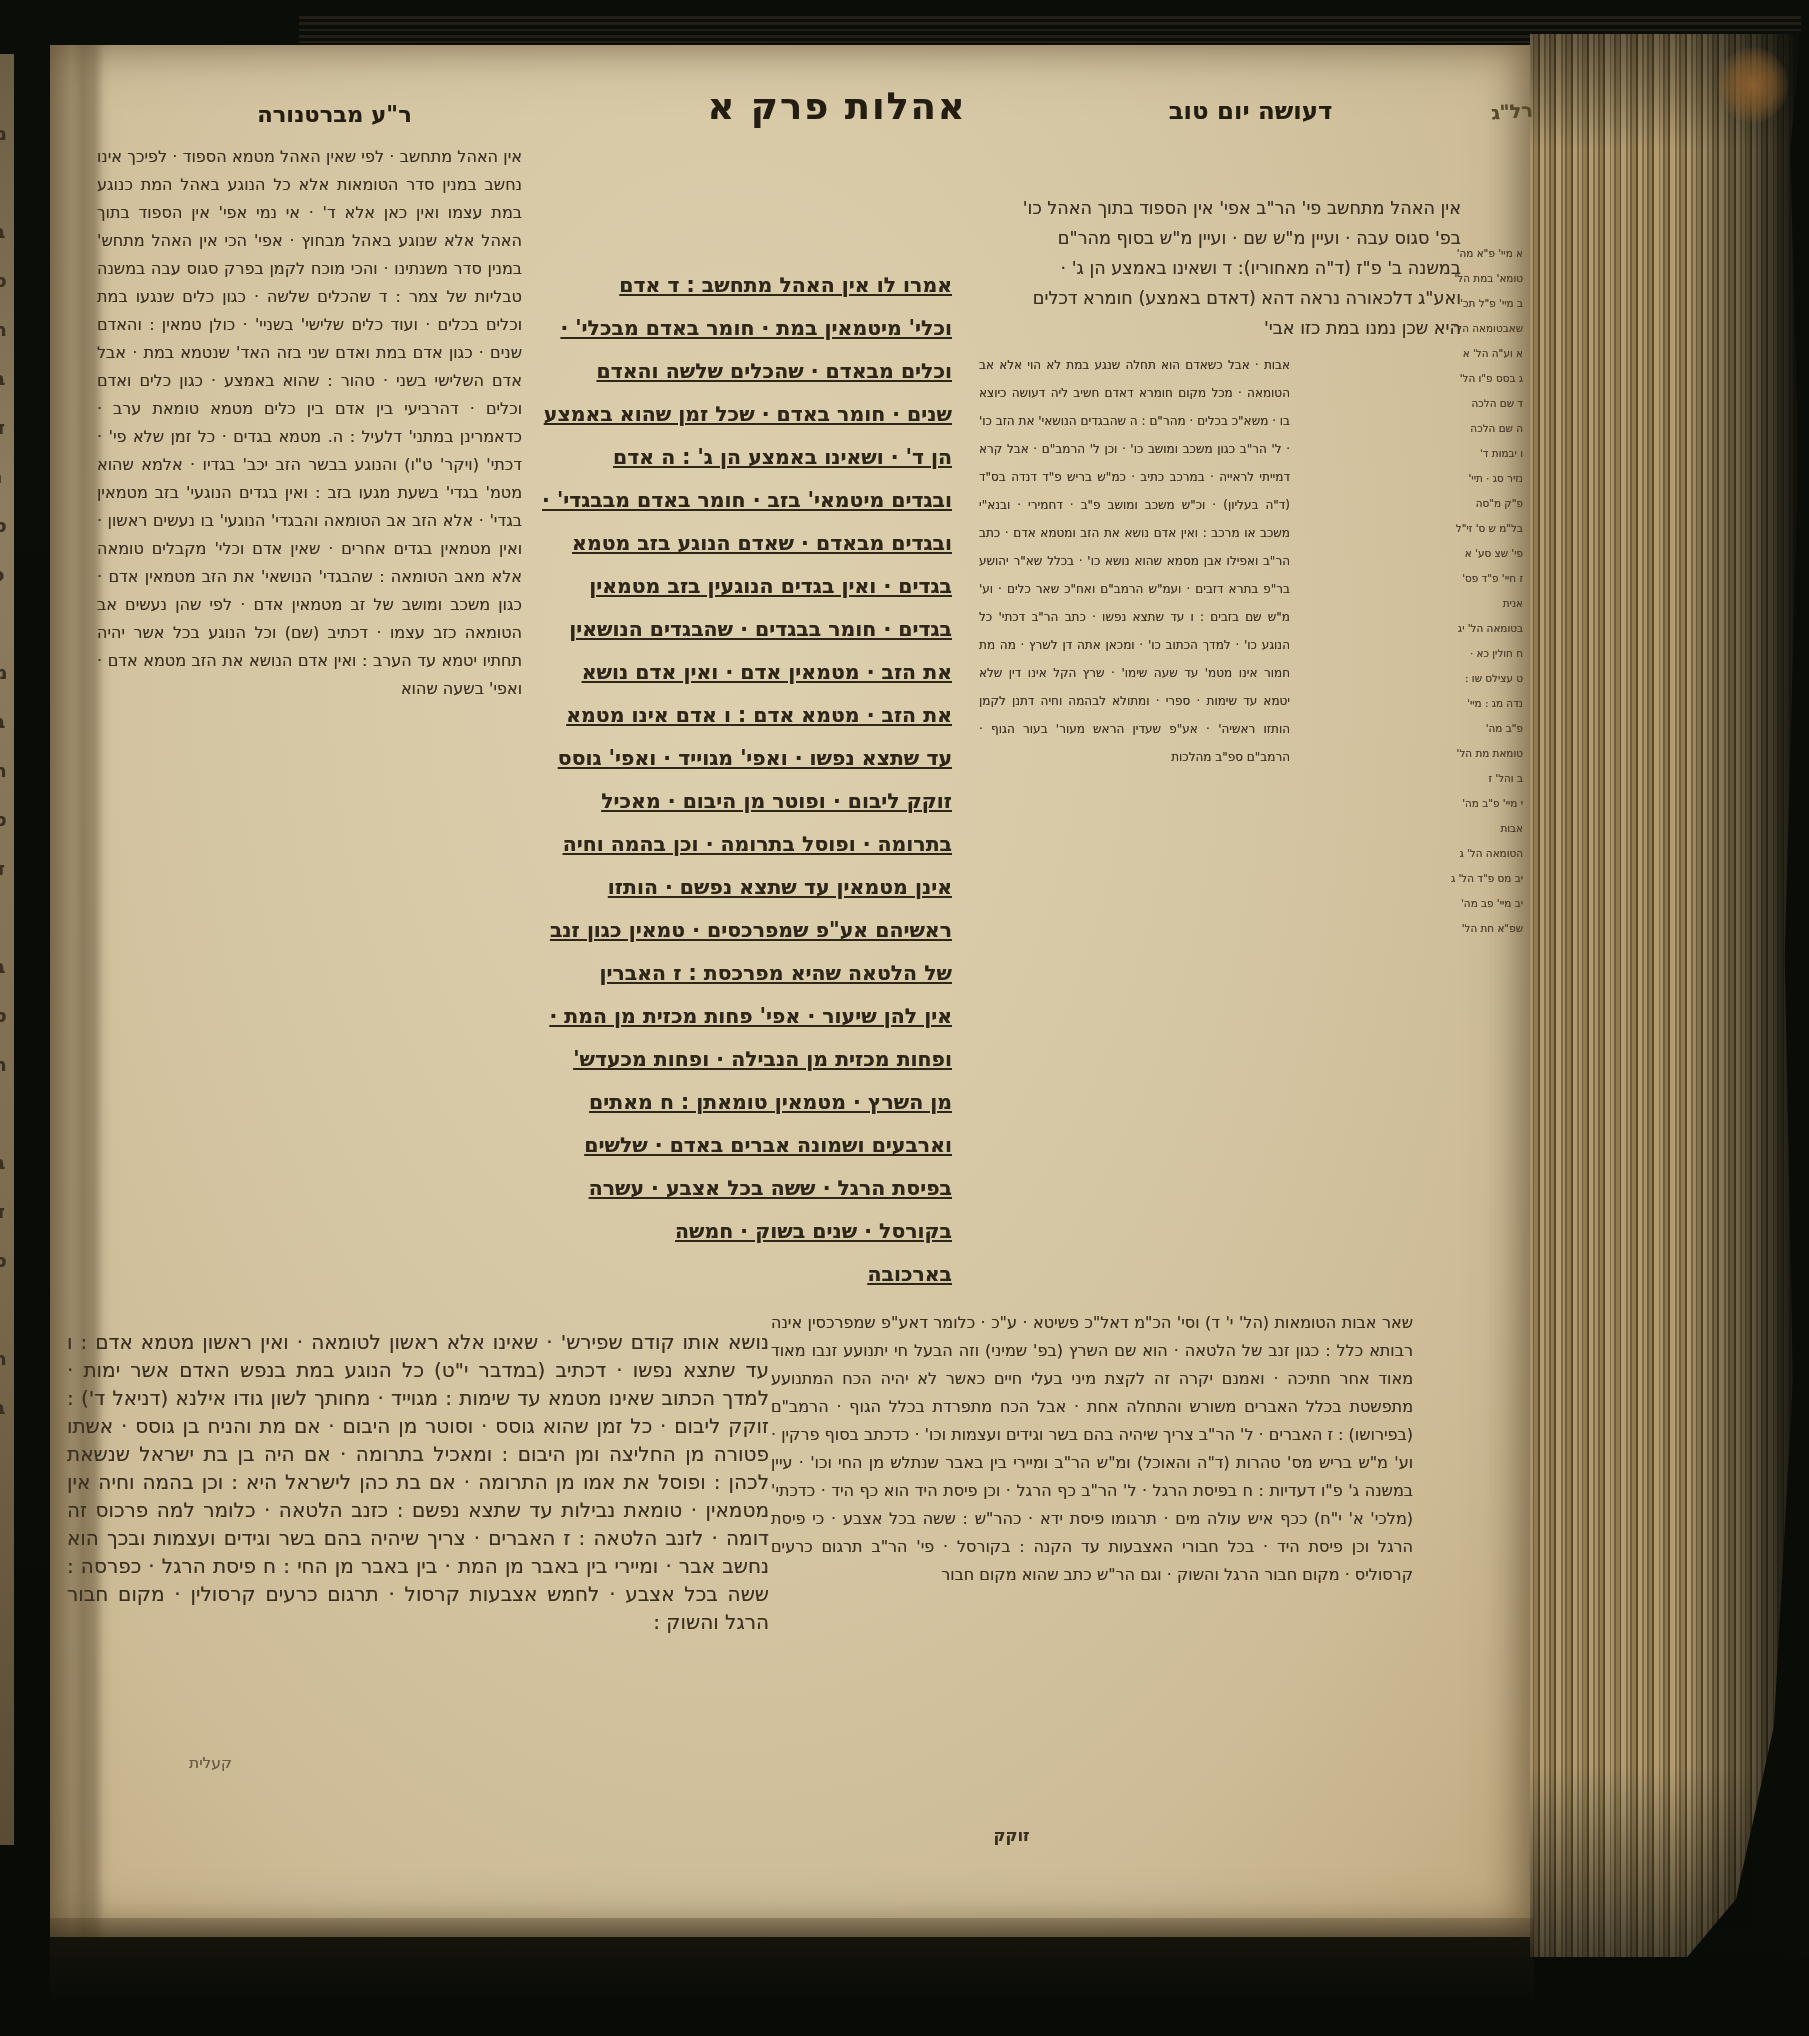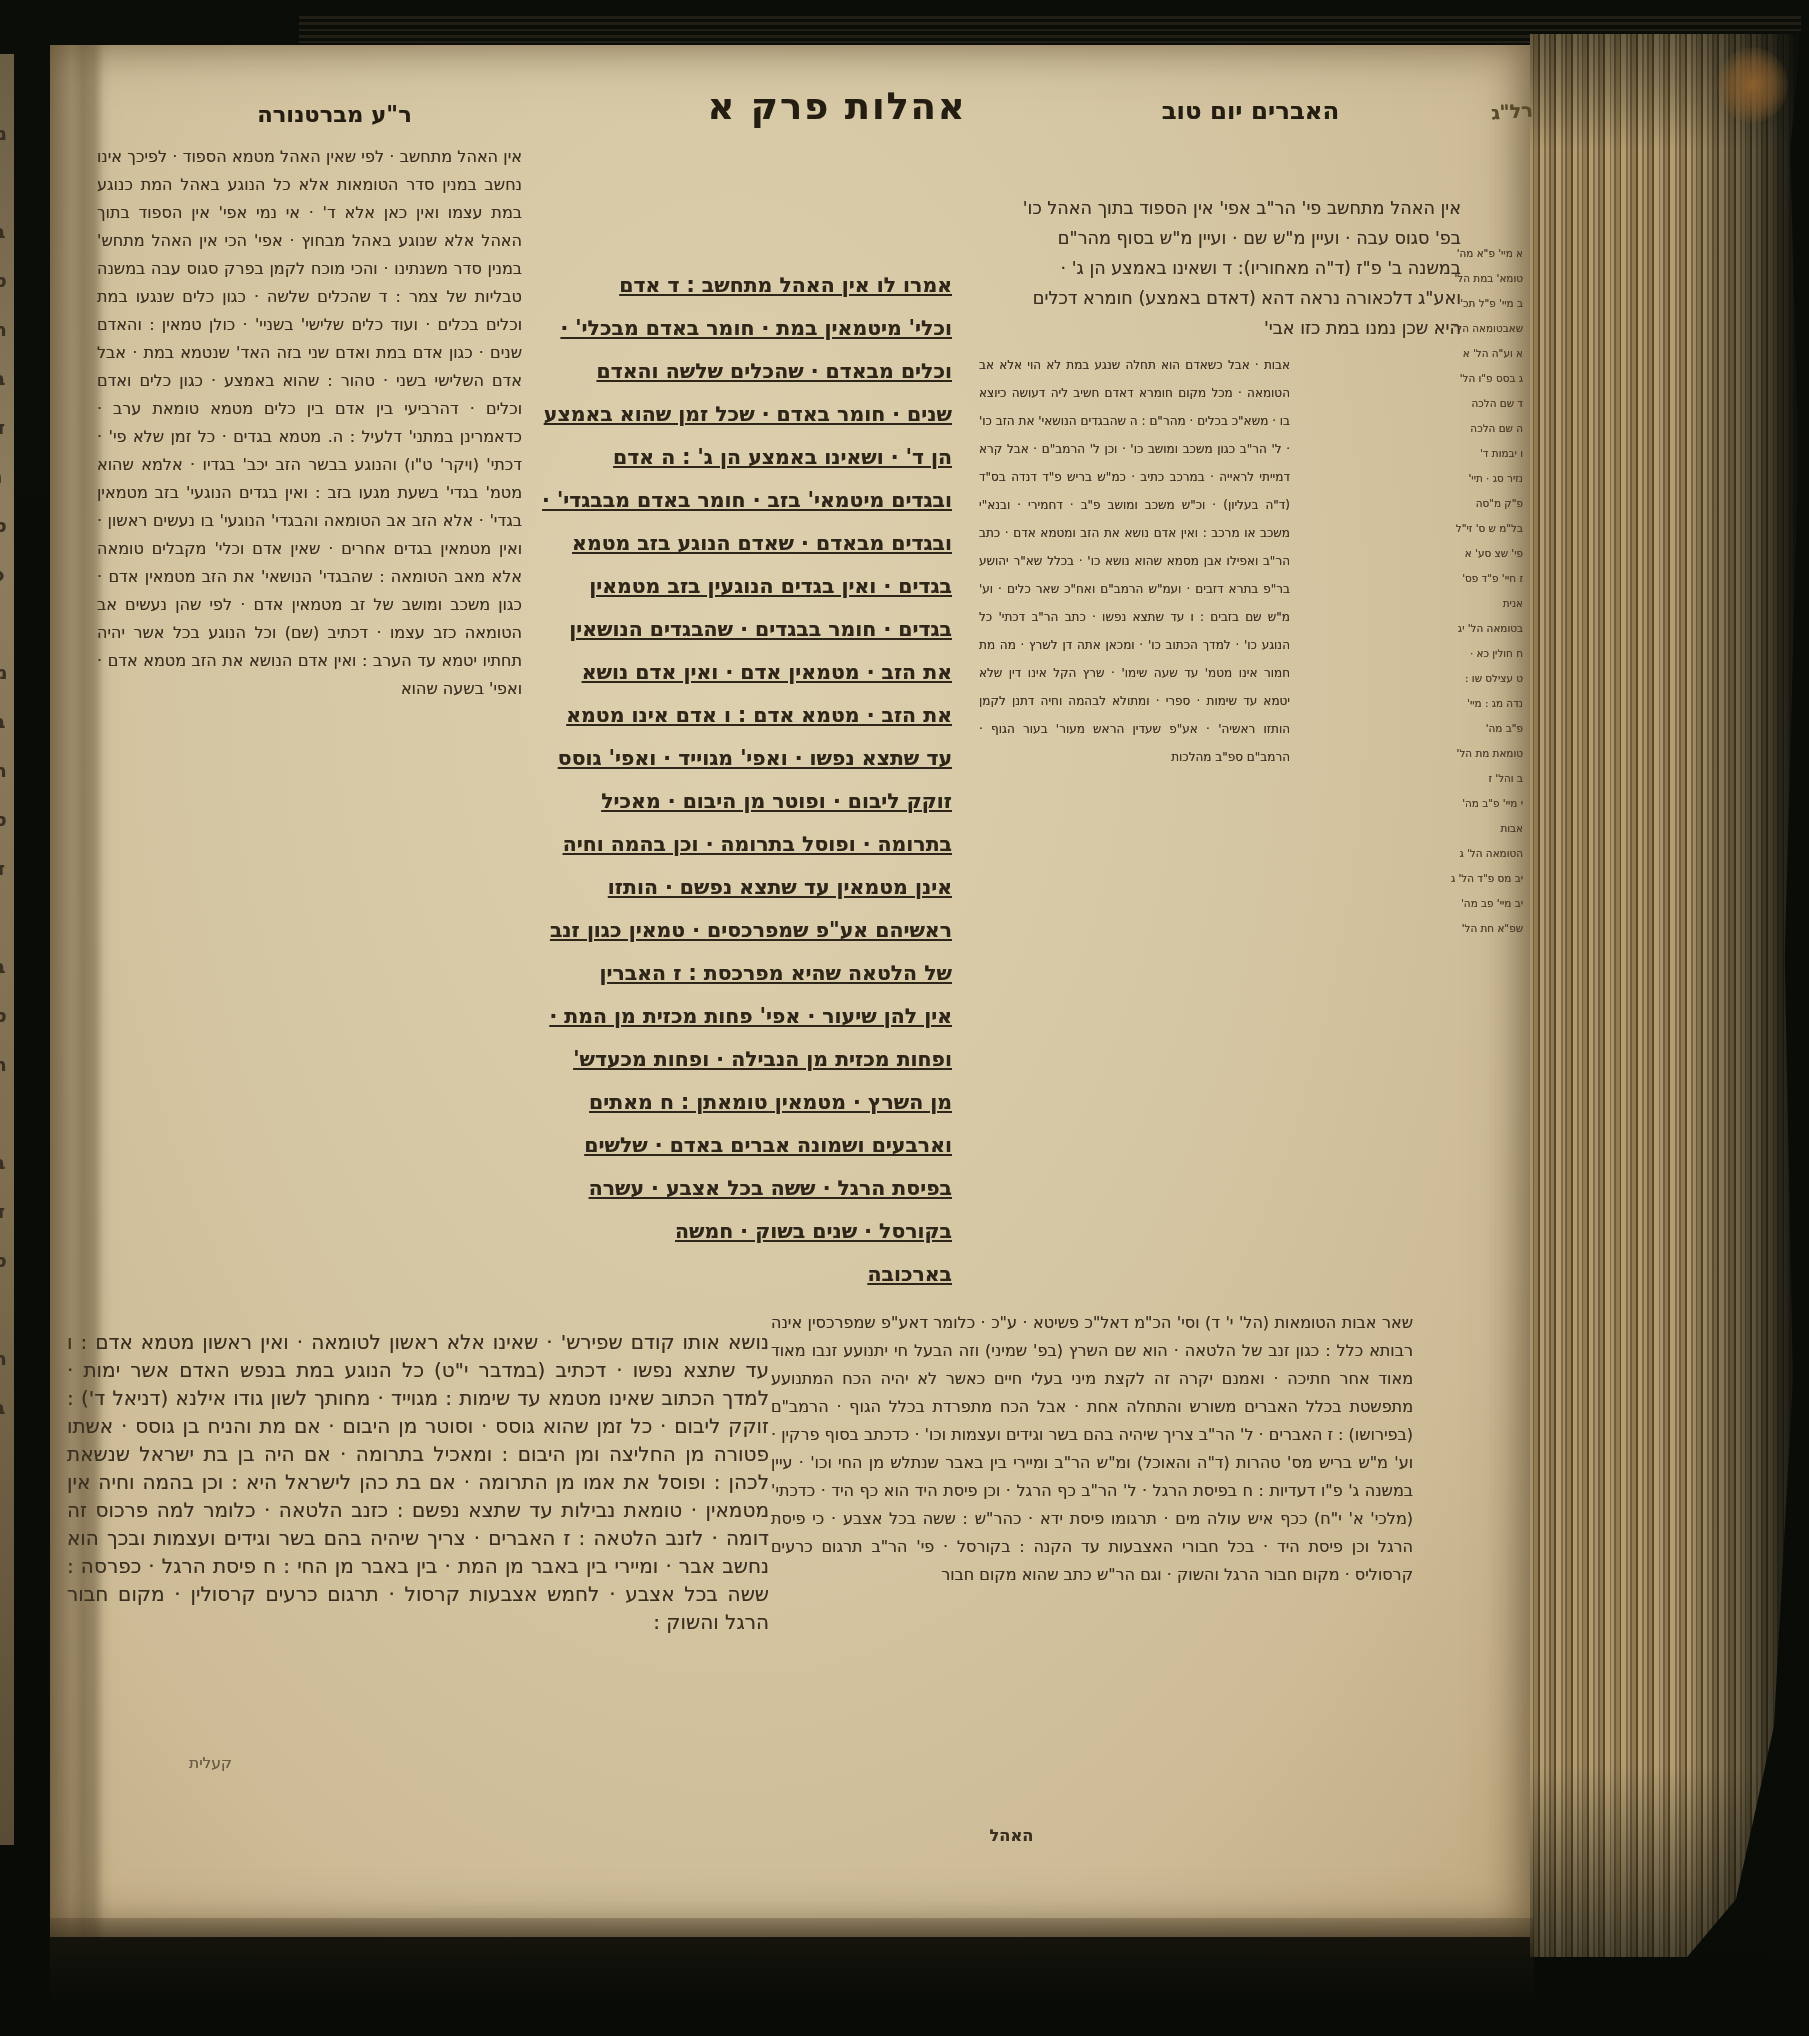--- a/index.html
+++ b/index.html
@@ -91,21 +91,21 @@
 ס
 ו
 ה
 ב</div>
   <div class="abs fore-edge"></div>
   <div class="abs fore-edge-shade"></div>
   <div class="abs foxing"></div>
   <div class="abs bottom-shade"></div>
 
   <div class="abs txt folio">רל"ג</div>
-  <div class="abs txt hdr h-right">האברים יום טוב</div>
+  <div class="abs txt hdr h-right">דעושה יום טוב</div>
   <div class="abs txt hdr h-center">אהלות פרק א</div>
   <div class="abs txt hdr h-left">ר"ע מברטנורה</div>
 
   <div class="abs txt block pre tos-intro">אין האהל מתחשב פי' הר"ב אפי' אין הספוד בתוך האהל כו'
 בפ' סגוס עבה · ועיין מ"ש שם · ועיין מ"ש בסוף מהר"ם
 במשנה ב' פ"ז (ד"ה מאחוריו): ד ושאינו באמצע הן ג' ·
 ואע"ג דלכאורה נראה דהא (דאדם באמצע) חומרא דכלים
 היא שכן נמנו במת כזו אבי'</div>
   <div class="abs txt block tos-col">אבות · אבל כשאדם הוא תחלה שנגע במת לא הוי אלא אב הטומאה · מכל מקום חומרא דאדם חשיב ליה דעושה כיוצא בו · משא"כ בכלים · מהר"ם : ה שהבגדים הנושאי' את הזב כו' · ל' הר"ב כגון משכב ומושב כו' · וכן ל' הרמב"ם · אבל קרא דמייתי לראייה · במרכב כתיב · כמ"ש בריש פ"ד דנדה בס"ד (ד"ה בעליון) · וכ"ש משכב ומושב פ"ב · דחמירי · ובנא"י משכב או מרכב : ואין אדם נושא את הזב ומטמא אדם · כתב הר"ב ואפילו אבן מסמא שהוא נושא כו' · בכלל שא"ר יהושע בר"פ בתרא דזבים · ועמ"ש הרמב"ם ואח"כ שאר כלים · וע' מ"ש שם בזבים : ו עד שתצא נפשו · כתב הר"ב דכתי' כל הנוגע כו' · למדך הכתוב כו' · ומכאן אתה דן לשרץ · מה מת חמור אינו מטמ' עד שעה שימו' · שרץ הקל אינו דין שלא יטמא עד שימות · ספרי · ומתולא לבהמה וחיה דתנן לקמן הותזו ראשיה' · אע"פ שעדין הראש מעור' בעור הגוף · הרמב"ם ספ"ב מהלכות</div>
 
@@ -161,17 +161,17 @@
 וארבעים ושמונה אברים באדם · שלשים
 בפיסת הרגל · ששה בכל אצבע · עשרה
 בקורסל · שנים בשוק · חמשה
 בארכובה</div>
 
   <div class="abs txt block bart-col">אין האהל מתחשב · לפי שאין האהל מטמא הספוד · לפיכך אינו נחשב במנין סדר הטומאות אלא כל הנוגע באהל המת כנוגע במת עצמו ואין כאן אלא ד' · אי נמי אפי' אין הספוד בתוך האהל אלא שנוגע באהל מבחוץ · אפי' הכי אין האהל מתחש' במנין סדר משנתינו · והכי מוכח לקמן בפרק סגוס עבה במשנה טבליות של צמר : ד שהכלים שלשה · כגון כלים שנגעו במת וכלים בכלים · ועוד כלים שלישי' בשניי' · כולן טמאין : והאדם שנים · כגון אדם במת ואדם שני בזה האד' שנטמא במת · אבל אדם השלישי בשני · טהור : שהוא באמצע · כגון כלים ואדם וכלים · דהרביעי בין אדם בין כלים מטמא טומאת ערב · כדאמרינן במתני' דלעיל : ה. מטמא בגדים · כל זמן שלא פי' · דכתי' (ויקר' ט"ו) והנוגע בבשר הזב יכב' בגדיו · אלמא שהוא מטמ' בגדי' בשעת מגעו בזב : ואין בגדים הנוגעי' בזב מטמאין בגדי' · אלא הזב אב הטומאה והבגדי' הנוגעי' בו נעשים ראשון · ואין מטמאין בגדים אחרים · שאין אדם וכלי' מקבלים טומאה אלא מאב הטומאה : שהבגדי' הנושאי' את הזב מטמאין אדם · כגון משכב ומושב של זב מטמאין אדם · לפי שהן נעשים אב הטומאה כזב עצמו · דכתיב (שם) וכל הנוגע בכל אשר יהיה תחתיו יטמא עד הערב : ואין אדם הנושא את הזב מטמא אדם · ואפי' בשעה שהוא</div>
 
   <div class="abs txt block bart-bottom">נושא אותו קודם שפירש' · שאינו אלא ראשון לטומאה · ואין ראשון מטמא אדם : ו עד שתצא נפשו · דכתיב (במדבר י"ט) כל הנוגע במת בנפש האדם אשר ימות · למדך הכתוב שאינו מטמא עד שימות : מגוייד · מחותך לשון גודו אילנא (דניאל ד') : זוקק ליבום · כל זמן שהוא גוסס · וסוטר מן היבום · אם מת והניח בן גוסס · אשתו פטורה מן החליצה ומן היבום : ומאכיל בתרומה · אם היה בן בת ישראל שנשאת לכהן : ופוסל את אמו מן התרומה · אם בת כהן לישראל היא : וכן בהמה וחיה אין מטמאין · טומאת נבילות עד שתצא נפשם : כזנב הלטאה · כלומר למה פרכוס זה דומה · לזנב הלטאה : ז האברים · צריך שיהיה בהם בשר וגידים ועצמות ובכך הוא נחשב אבר · ומיירי בין באבר מן המת · בין באבר מן החי : ח פיסת הרגל · כפרסה : ששה בכל אצבע · לחמש אצבעות קרסול · תרגום כרעים קרסולין · מקום חבור הרגל והשוק :</div>
   <div class="abs txt block tos-bottom">שאר אבות הטומאות (הל' י' ד) וסי' הכ"מ דאל"כ פשיטא · ע"כ · כלומר דאע"פ שמפרכסין אינה רבותא כלל : כגון זנב של הלטאה · הוא שם השרץ (בפ' שמיני) וזה הבעל חי יתנועע זנבו מאוד מאוד אחר חתיכה · ואמנם יקרה זה לקצת מיני בעלי חיים כאשר לא יהיה הכח המתנועע מתפשטת בכלל האברים משורש והתחלה אחת · אבל הכח מתפרדת בכלל הגוף · הרמב"ם (בפירושו) : ז האברים · ל' הר"ב צריך שיהיה בהם בשר וגידים ועצמות וכו' · כדכתב בסוף פרקין · וע' מ"ש בריש מס' טהרות (ד"ה והאוכל) ומ"ש הר"ב ומיירי בין באבר שנתלש מן החי וכו' · עיין במשנה ג' פ"ו דעדיות : ח בפיסת הרגל · ל' הר"ב כף הרגל · וכן פיסת היד הוא כף היד · כדכתי' (מלכי' א' י"ח) ככף איש עולה מים · תרגומו פיסת ידא · כהר"ש : ששה בכל אצבע · כי פיסת הרגל וכן פיסת היד · בכל חבורי האצבעות עד הקנה : בקורסל · פי' הר"ב תרגום כרעים קרסוליס · מקום חבור הרגל והשוק · וגם הר"ש כתב שהוא מקום חבור</div>
 
-  <div class="abs txt catch-r">האהל</div>
+  <div class="abs txt catch-r">זוקק</div>
   <div class="abs txt catch-l">קעלית</div>
 
 </div>
 
 
 </body></html>

